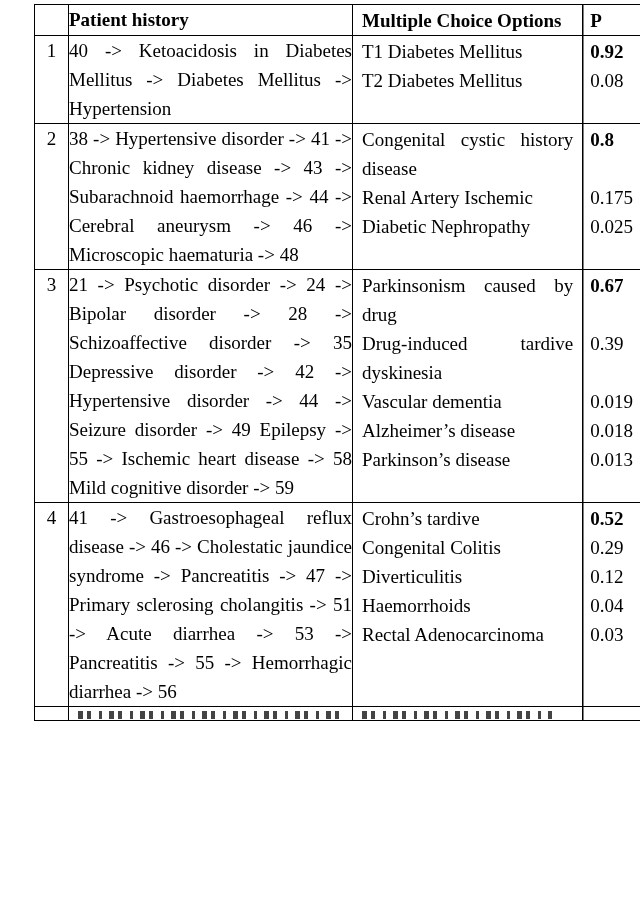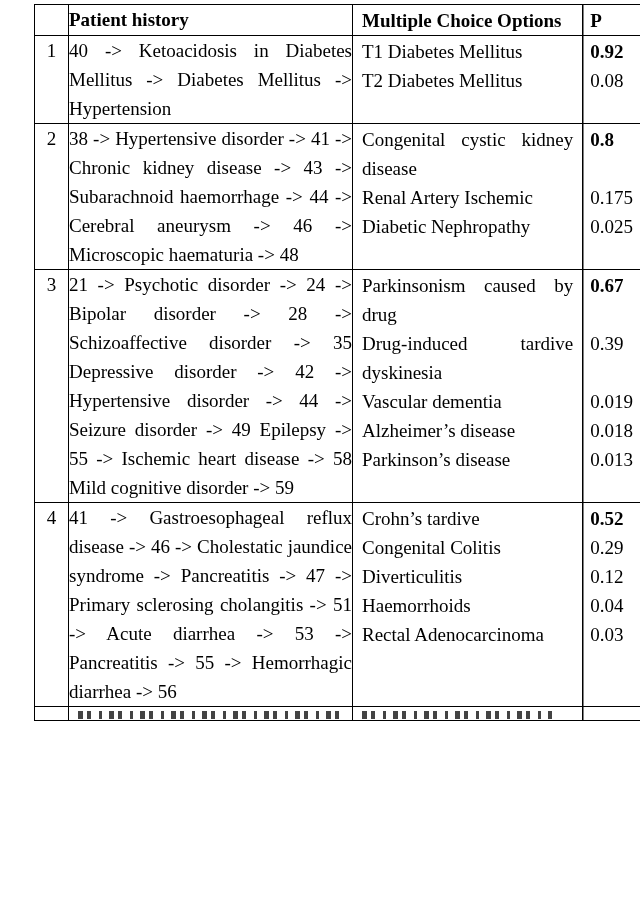--- a/index.html
+++ b/index.html
@@ -127,21 +127,21 @@
             </div>
     </td>
   </tr>
 
   <tr>
     <td class="idx-cell">2</td>
     <td class="hist-cell">38 -&gt; Hypertensive disorder -&gt; 41 -&gt; Chronic kidney disease -&gt; 43 -&gt; Subarachnoid haemorrhage -&gt; 44 -&gt; Cerebral aneurysm -&gt; 46 -&gt; Microscopic haematuria -&gt; 48</td>
     <td class="comb-cell">
       <div class="opt-rows">
               <div class="opt-row">
-                <div class="opt-label">Congenital cystic kidney disease</div>
+                <div class="opt-label">Congenital cystic history disease</div>
                 <div class="opt-p bold">0.8</div>
               </div>
               <div class="opt-row">
                 <div class="opt-label">Renal Artery Ischemic</div>
                 <div class="opt-p">0.175</div>
               </div>
               <div class="opt-row">
                 <div class="opt-label">Diabetic Nephropathy</div>
                 <div class="opt-p">0.025</div>
               </div>

